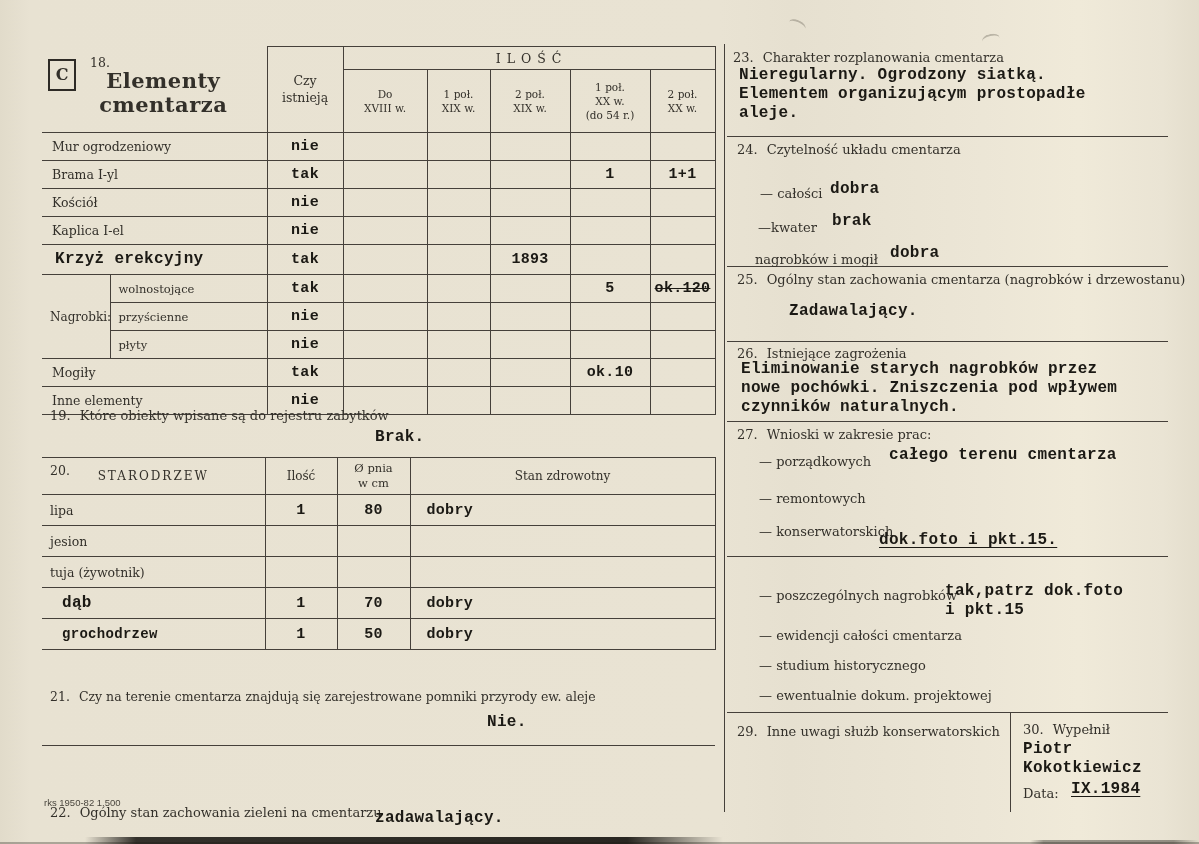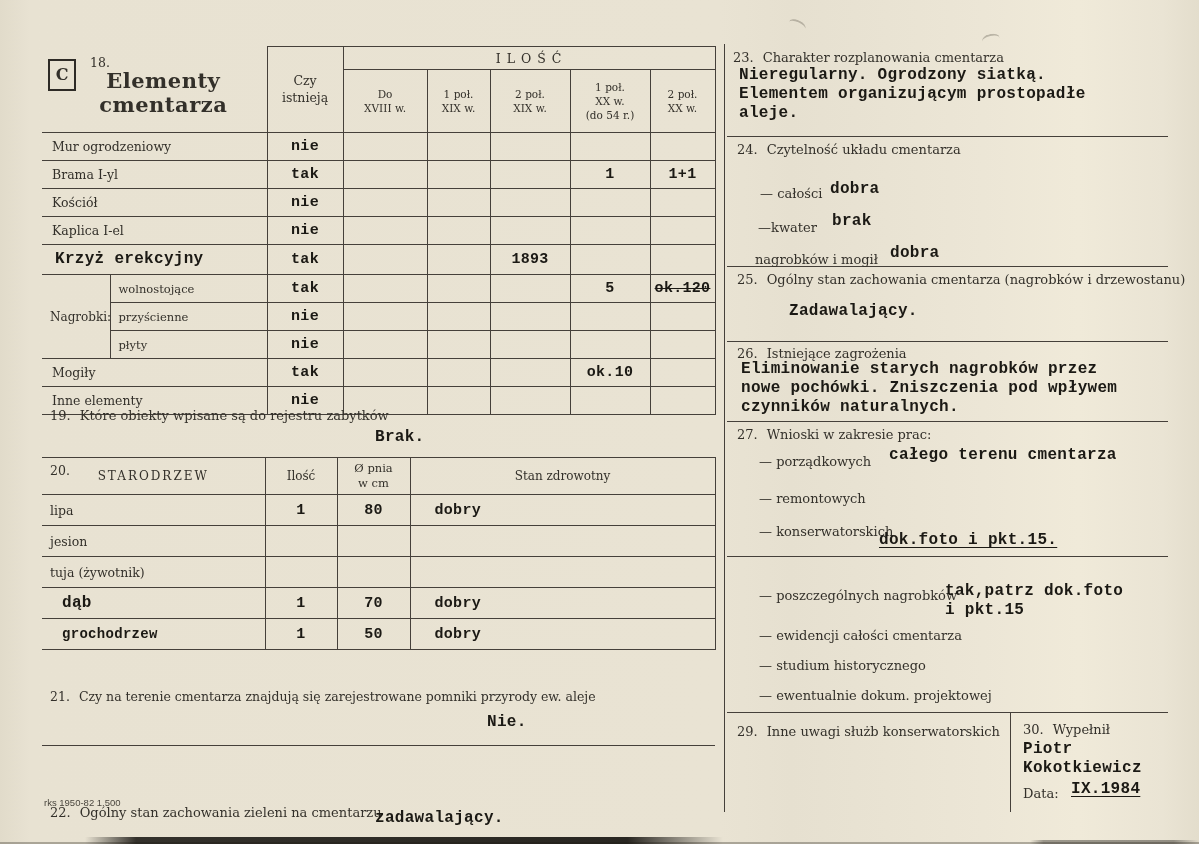--- a/index.html
+++ b/index.html
@@ -38,21 +38,21 @@
   .stamp{position:absolute;left:6px;top:12px;width:24px;height:28px;border:2px solid #2e2b26;font-size:16px;font-weight:bold;line-height:28px;text-align:center;}
   .s18no{position:absolute;left:48px;top:8px;font-size:12.5px;}
   .s18title{padding-top:22px;padding-left:18px;text-align:center;font-size:21px;font-weight:bold;line-height:1.15;letter-spacing:.5px;}
 
   
   .t20{position:absolute;left:42px;top:457px;width:673px;border-collapse:collapse;table-layout:fixed;}
   .t20 td{border:1px solid var(--line);font-size:12.5px;height:30px;padding:0;vertical-align:middle;overflow:hidden;}
   .t20 tr.h td{height:36px;text-align:center;font-size:12px;}
   .t20 td.name{text-align:left;padding-left:8px;border-left:none;}
   .t20 td.qty,.t20 td.dia{text-align:center;}
-  .t20 td.health{text-align:left;padding-left:24px;}
+  .t20 td.health{text-align:left;padding-left:16px;}
   .t20 .name-h{position:relative;border-left:none;}
   .starodrzew{letter-spacing:2px;font-size:12px;}
   .no20{position:absolute;left:8px;top:5px;font-size:12.5px;}
   .t20 .tw{font-size:15px;}
 
   .print-code{position:absolute;left:44px;top:797px;font-family:"Liberation Sans",sans-serif;font-size:9.5px;color:#4a463e;}
   .pencil{position:absolute;width:18px;height:9px;border-top:2px solid rgba(95,90,78,.35);border-radius:50%;}
   .scan-edge{position:absolute;bottom:0;height:7px;background:linear-gradient(to right,rgba(20,18,14,0),rgba(20,18,14,.85) 8%,rgba(20,18,14,.9) 85%,rgba(20,18,14,0));}
   .sheet:after{content:"";position:absolute;left:0;right:0;bottom:0;height:2px;background:rgba(25,22,18,.3);}
 </style>

